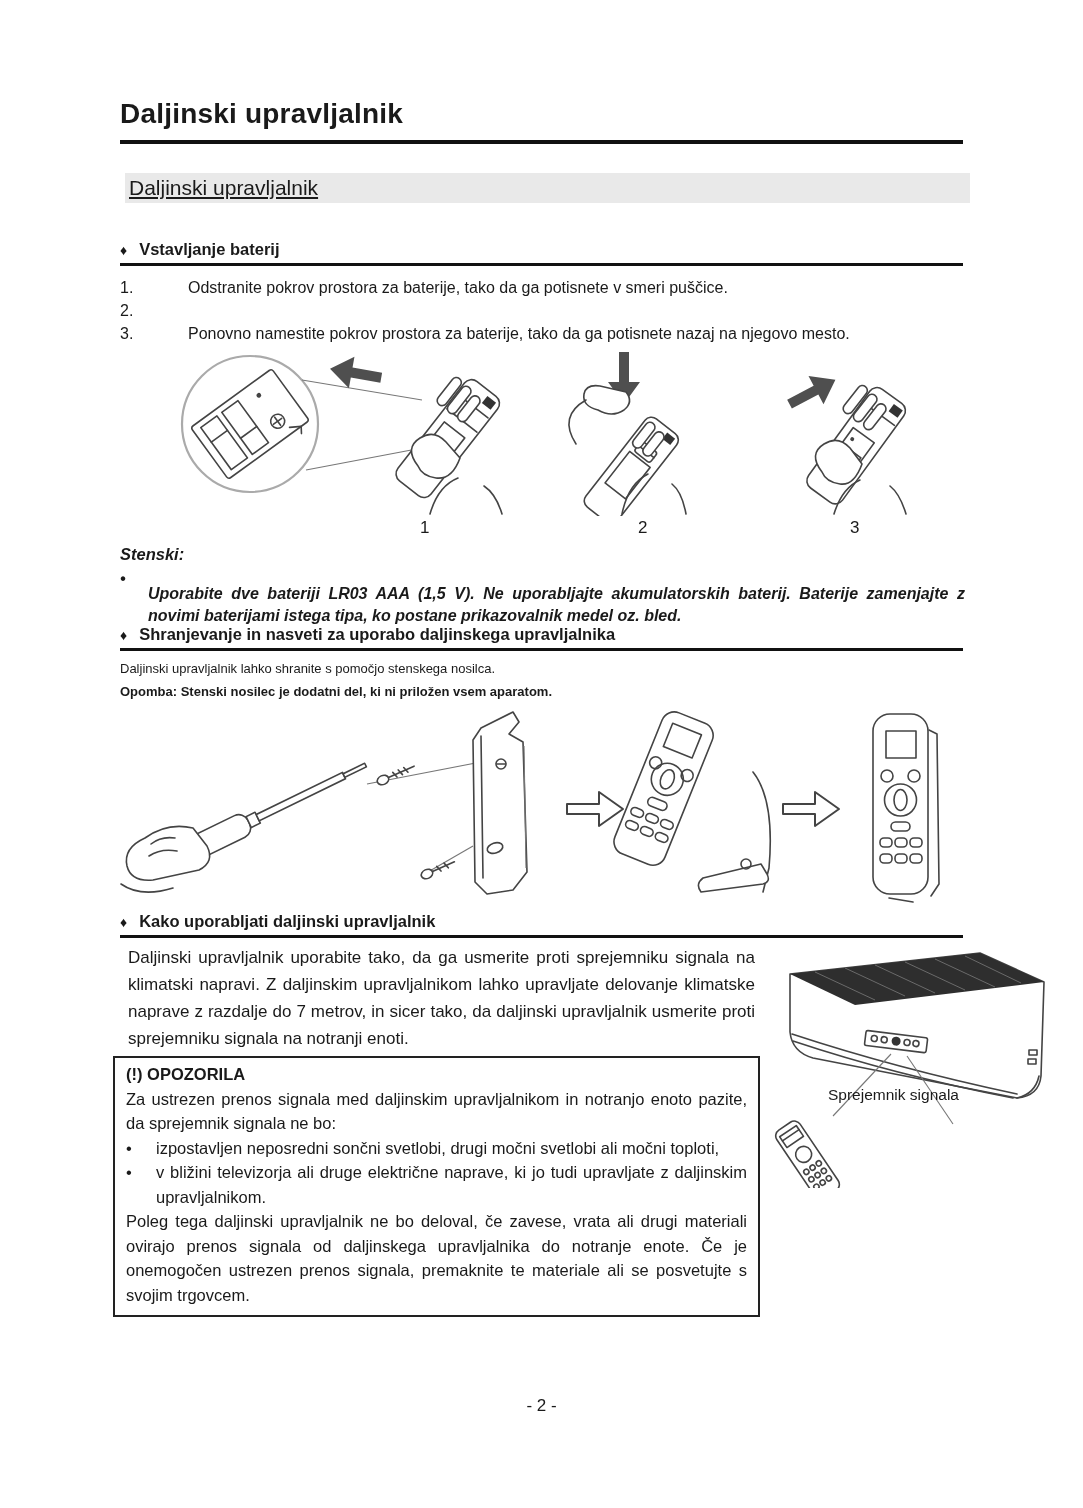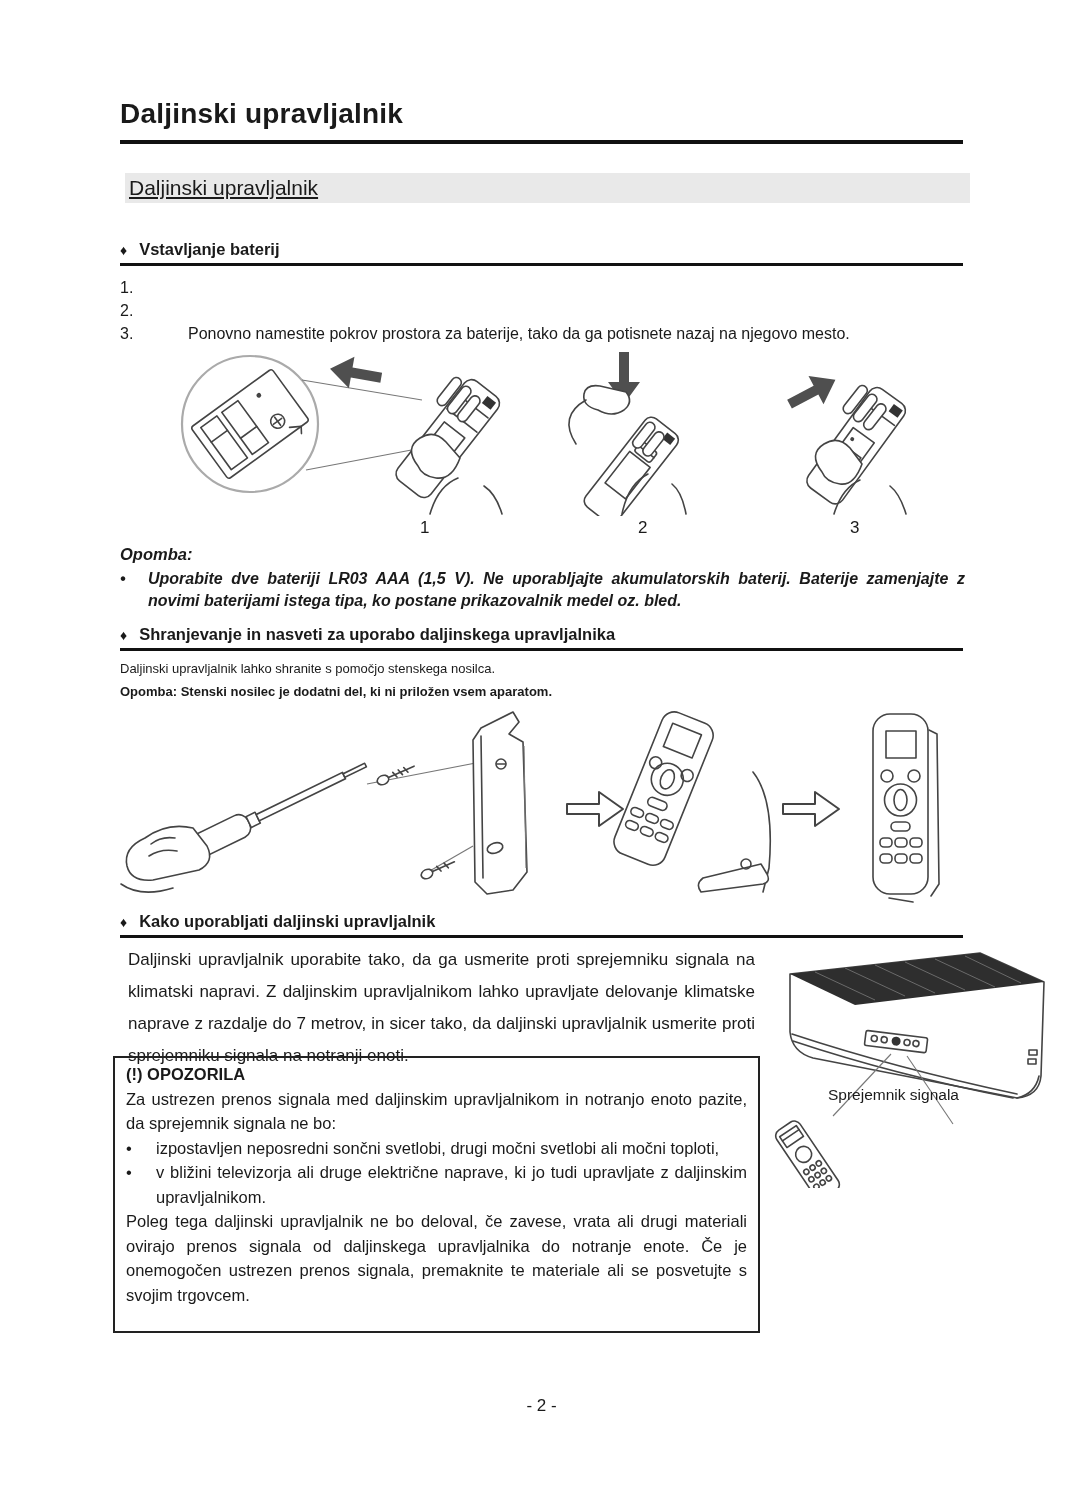--- a/index.html
+++ b/index.html
@@ -15,26 +15,26 @@
   .subtitle-bar span{font-size:21px;text-decoration:underline;padding-left:4px;}
   .sec-head{left:120px;width:843px;display:flex;align-items:baseline;gap:12px;font-weight:bold;font-size:16.5px;}
   .sec-head .diamond{font-size:14px;}
   .sec-rule{left:120px;width:843px;height:3px;background:#111;}
   .steps{left:120px;top:276px;width:860px;font-size:16px;line-height:23px;}
   .step-row{display:flex;}
   .step-row .num{width:68px;flex:0 0 68px;}
   .note-title{left:120px;top:545px;font-size:16.5px;font-weight:bold;font-style:italic;}
   .note-row{left:120px;top:568px;width:845px;display:flex;font-size:16px;font-weight:bold;font-style:italic;line-height:22px;}
   .note-row .marker{width:28px;flex:0 0 28px;font-weight:bold;}
-  .note-row .txt{text-align:justify;}
+  .note-row .txt{text-align:justify;margin-top:15px;}
   .plain{font-size:13px;line-height:23px;}
   .bolditalic{font-weight:bold;}
   .fig-num{font-size:17px;}
-  .intro-para{left:128px;top:944px;width:627px;font-size:17px;line-height:32px;text-align:justify;}
-  .warn-box{left:113px;top:1056px;width:621px;border:2px solid #222;padding:4px 11px 24px 11px;font-size:16.5px;line-height:24.5px;}
+  .intro-para{left:128px;top:944px;width:627px;font-size:17px;line-height:27px;text-align:justify;}
+  .warn-box{left:113px;top:1056px;width:621px;border:2px solid #222;padding:4px 11px 8px 11px;font-size:16.5px;line-height:24.5px;}
   .warn-title{font-weight:bold;}
   .warn-p{text-align:justify;}
   .warn-li{display:flex;}
   .warn-li .marker{width:30px;flex:0 0 30px;}
   .warn-li .txt{text-align:justify;}
   .receiver-label{left:828px;top:1086px;font-size:15.5px;}
   .footer{left:0;top:1396px;width:1083px;text-align:center;font-size:17px;}
   svg{display:block;}
   .ln{stroke:#444;fill:none;stroke-width:1.6;stroke-linecap:round;stroke-linejoin:round;}
   .lnf{stroke:#444;fill:#fff;stroke-width:1.6;stroke-linejoin:round;}
@@ -55,20 +55,21 @@
 
 <div class="abs sec-head" style="top:240px;">
   <span class="diamond">♦</span>
   <span>Vstavljanje baterij</span>
 </div>
 <div class="abs sec-rule" style="top:263px;"></div>
 
 <div class="abs steps">
   <div class="step-row">
     <span class="num">1.</span>
+    <span>Odstranite pokrov prostora za baterije, tako da ga potisnete v smeri puščice.</span>
   </div>
   <div class="step-row">
     <span class="num">2.</span>
   </div>
   <div class="step-row">
     <span class="num">3.</span>
     <span>Ponovno namestite pokrov prostora za baterije, tako da ga potisnete nazaj na njegovo mesto.</span>
   </div>
 </div>
 
@@ -161,21 +162,21 @@
     <path class="lnf" d="M692,124 q-14,-18 2,-28 q14,-9 26,4 l12,16 q-8,22 -22,20 q-14,-2 -18,-12 z"></path>
     <path class="ln" d="M704,166 q8,-26 26,-34"></path>
     <path class="ln" d="M776,166 q-6,-20 -16,-28"></path>
   </g>
 </svg>
 
 <div class="abs fig-num" style="left:420px;top:518px;">1</div>
 <div class="abs fig-num" style="left:638px;top:518px;">2</div>
 <div class="abs fig-num" style="left:850px;top:518px;">3</div>
 
-<div class="abs note-title">Opomba:</div>
+<div class="abs note-title">Stenski:</div>
 <div class="abs note-row">
   <span class="marker">•</span>
   <span class="txt">Uporabite dve bateriji LR03 AAA (1,5 V). Ne uporabljajte akumulatorskih baterij. Baterije zamenjajte z novimi baterijami istega tipa, ko postane prikazovalnik medel oz. bled.</span>
 </div>
 
 <div class="abs sec-head" style="top:625px;">
   <span class="diamond">♦</span>
   <span>Shranjevanje in nasveti za uporabo daljinskega upravljalnika</span>
 </div>
 <div class="abs sec-rule" style="top:648px;"></div>

